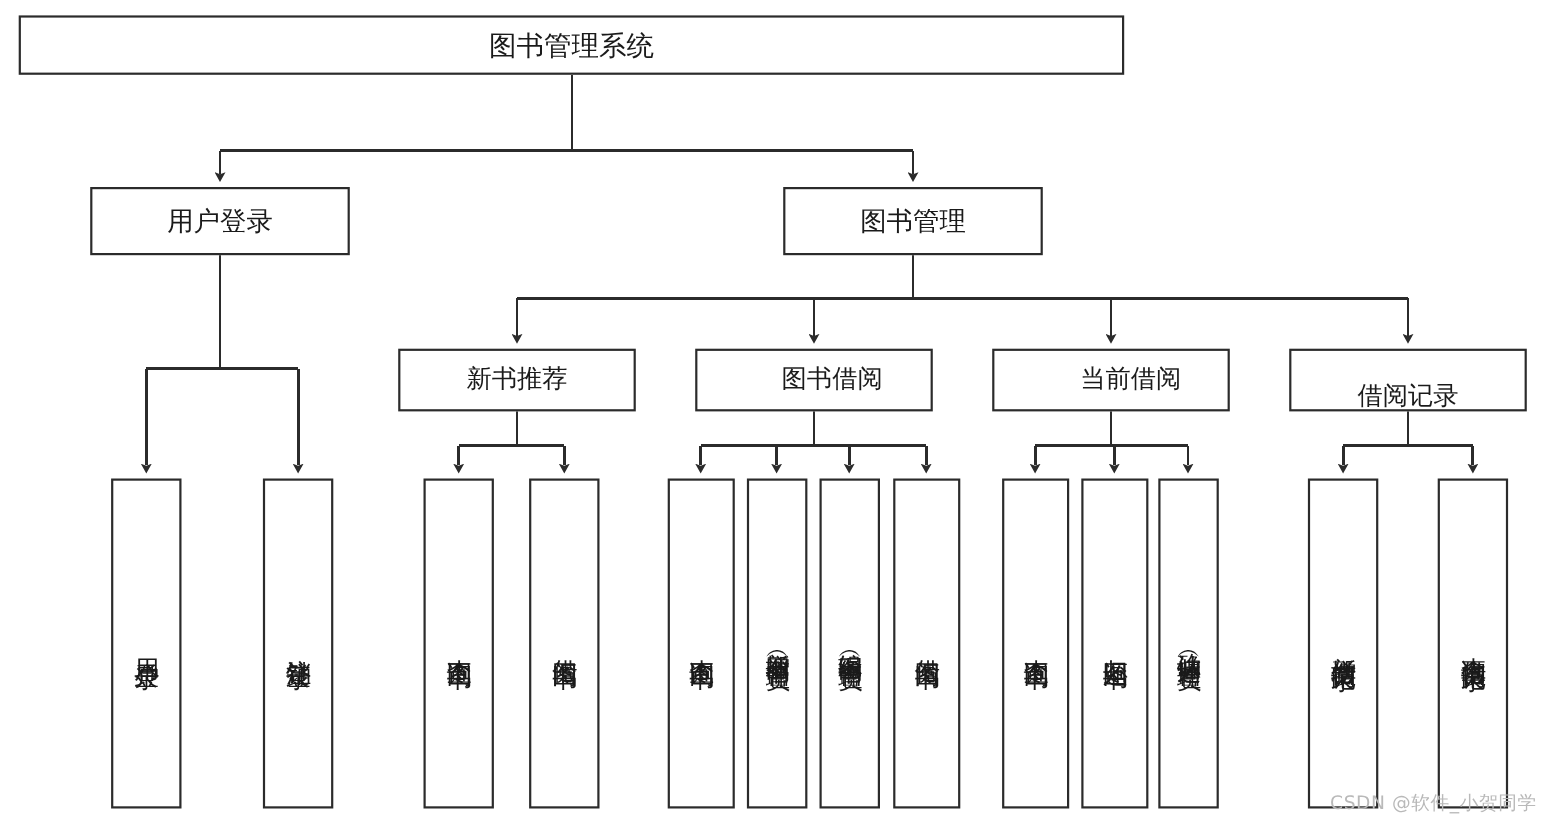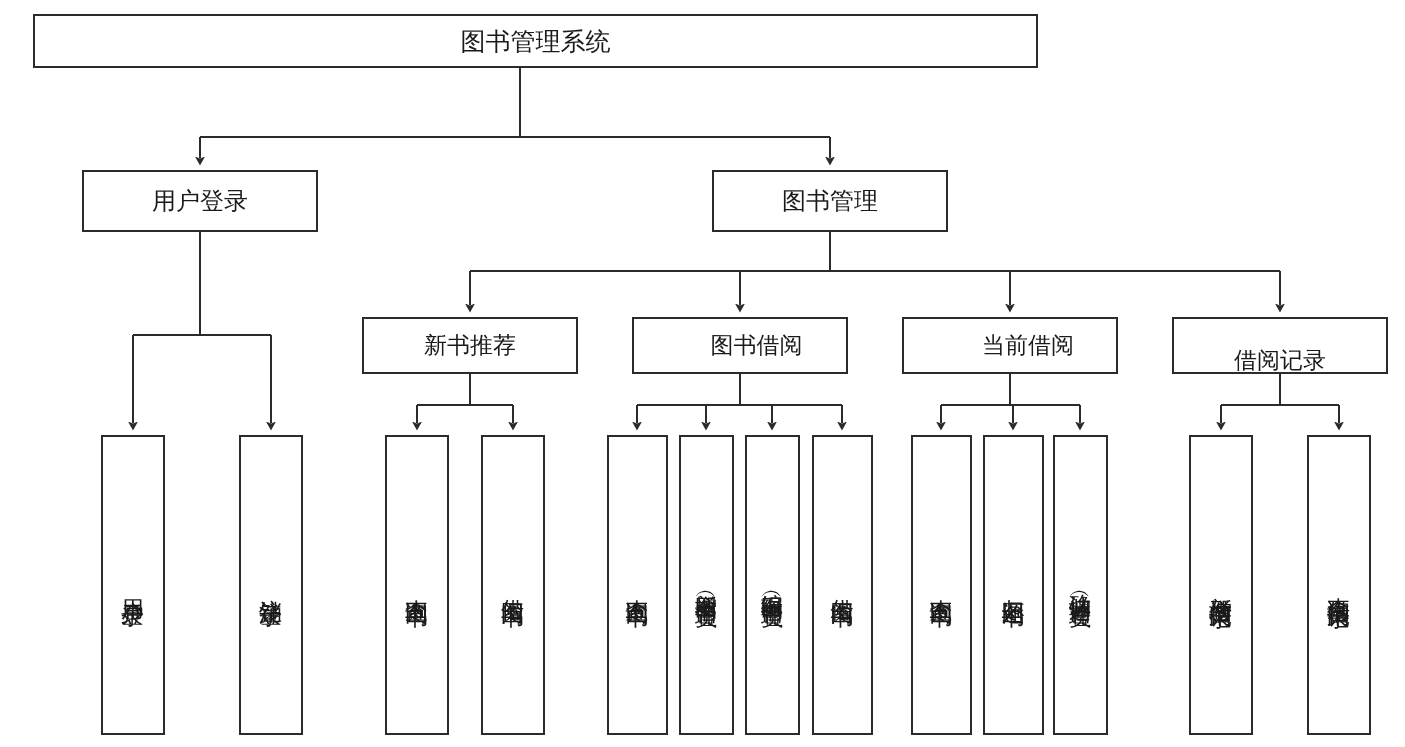--- a/index.html
+++ b/index.html
@@ -121,21 +121,21 @@
       <path d="M1013,405 L1013,423" marker-end="url(#arrow)"></path>
       <path d="M1080,405 L1080,423" marker-end="url(#arrow)"></path>
 
       <path d="M1280,374 L1280,405"></path>
       <path d="M1221,405 L1339,405"></path>
       <path d="M1221,405 L1221,423" marker-end="url(#arrow)"></path>
       <path d="M1339,405 L1339,423" marker-end="url(#arrow)"></path>
     </g>
   </svg>
 
-  <div class="node root horiz" style="left:17px; top:14px; width:1005px; height:54px;margin-left:16px;">
+  <div class="node root horiz" style="left:17px; top:14px; width:1005px; height:54px;">
     <span class="label">图书管理系统</span>
   </div>
 
   <div class="node lvl2 horiz" style="left:82px; top:170px; width:236px; height:62px;">
     <span class="label">用户登录</span>
   </div>
   <div class="node lvl2 horiz" style="left:712px; top:170px; width:236px; height:62px;">
     <span class="label">图书管理</span>
   </div>
 
@@ -189,14 +189,15 @@
     <span class="label">确认归还（管理员）</span>
   </div>
 
   <div class="node leaf vert" style="left:1189px; top:435px; width:64px; height:300px;">
     <span class="label">新增借阅记录</span>
   </div>
   <div class="node leaf vert" style="left:1307px; top:435px; width:64px; height:300px;">
     <span class="label">查询借阅记录</span>
   </div>
 
+  <div id="watermark">CSDN @软件_小贺同学</div>
 
 </div>
 
 </body></html>

